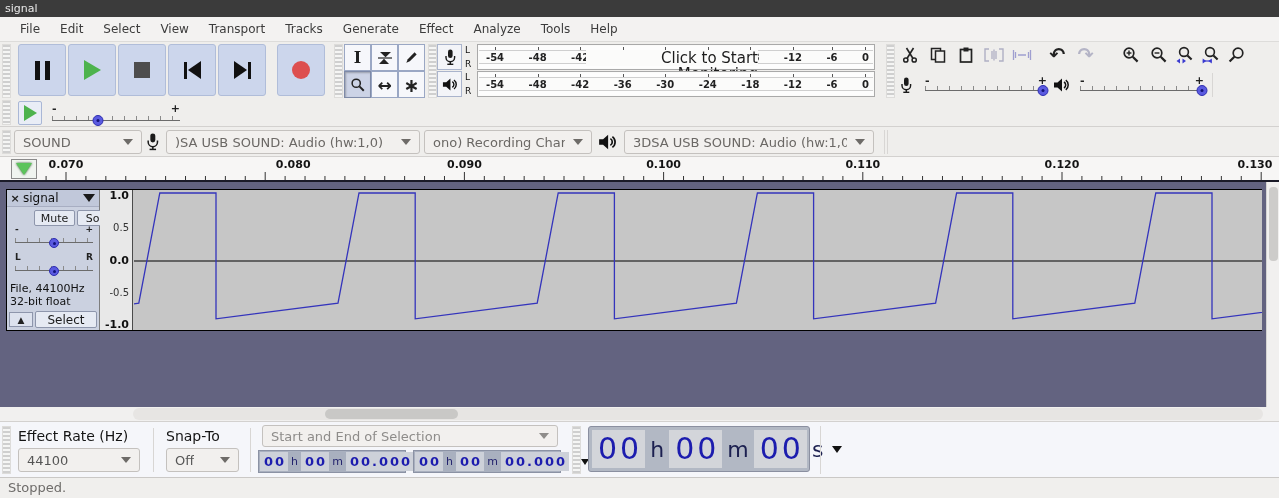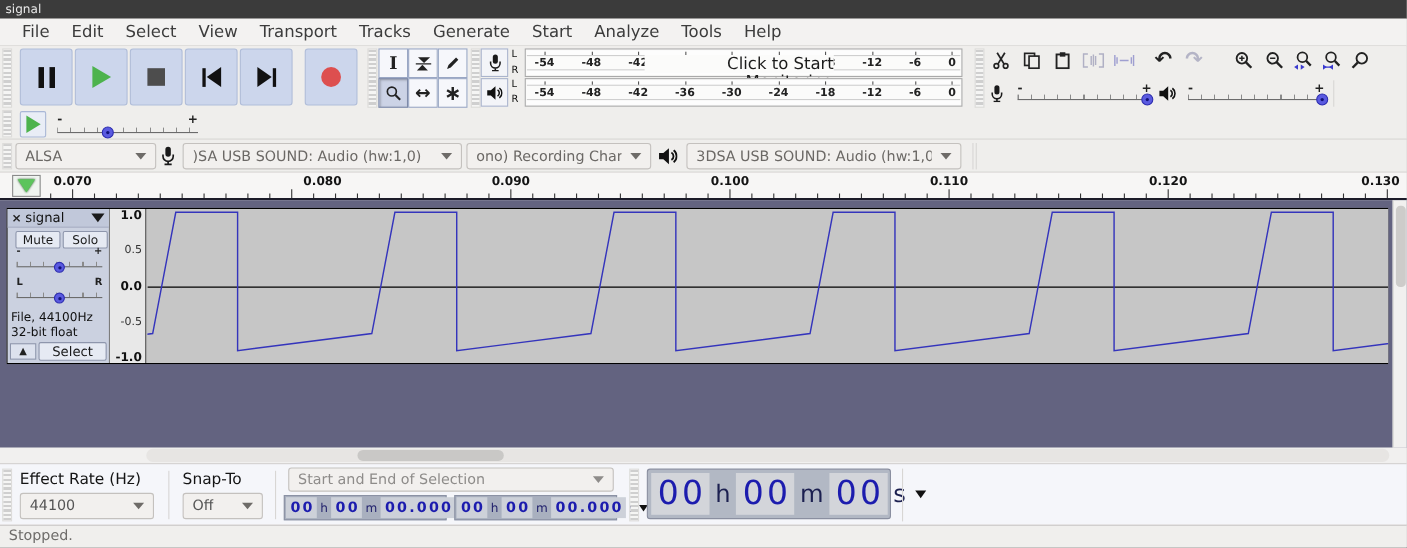--- a/index.html
+++ b/index.html
@@ -6,21 +6,21 @@
   html,body { background:#2e2e2e; }
   body { font-family:"DejaVu Sans","Liberation Sans",sans-serif; }
   #app { position:relative; width:1279px; height:498px; overflow:hidden; background:#efeeec; }
   .abs { position:absolute; }
 
   
   #titlebar { left:0; top:0; width:1279px; height:17px; background:#3b3b3b; color:#e8e8e8;
               font-size:11px; line-height:17px; padding-left:5px; }
   #menubar { left:0; top:17px; width:1279px; height:25px; background:#f3f2f1;
              border-bottom:1px solid #dddcda; display:flex; align-items:center; padding-left:10px; }
-  #menubar .menu-item { font-size:15px; color:#3c3c3c; padding:3px 10px; cursor:default; }
+  #menubar .menu-item { font-size:12px; color:#3c3c3c; padding:3px 10px; cursor:default; }
 
   
   #toolbars { left:0; top:42px; width:1279px; height:85px; background:#efeeec; border-bottom:1px solid #d3d1cf; }
   .grip { width:9px; background:repeating-linear-gradient(to bottom,#cfcfcf 0 2px,#f5f5f4 2px 4px);
           border:1px solid #dddcda; }
   .sep-v { width:1px; background:#d8d6d4; }
 
   .tr-btn { width:48px; height:52px; background:#ccd6ec; border:1px solid #b0bdd9; border-radius:3px;
             display:flex; align-items:center; justify-content:center; }
   .icon-pause { display:flex; gap:5px; }
@@ -85,21 +85,21 @@
   #tl-ticks { position:absolute; left:0; top:0; }
 
   
   #canvas { left:0; top:182px; width:1279px; height:225px; background:#636380; }
   #track { position:absolute; left:6px; top:7px; width:1256px; height:142px; background:#c6c6c6; border:1px solid #000; }
   #panel { position:absolute; left:0; top:0; width:93px; height:140px; background:#cbd1e0; border-right:1px solid #7d7d7d; }
   #name-row { position:absolute; left:0; top:0; width:92px; height:17px; background:#c1c8da; border-bottom:1px solid #a8aec2; display:flex; align-items:center; }
   #close-x { width:16px; text-align:center; font-size:11px; font-weight:bold; color:#222; }
   #track-name { font-size:12px; color:#111; flex:1; }
   .dd-arrow { width:0; height:0; border-left:6px solid transparent; border-right:6px solid transparent; border-top:8px solid #1a1a1a; margin-right:4px; }
-  .ms-btn { position:absolute; top:20px; height:16px; background:#e6eaf3; border:1px solid #8e96ac; border-radius:2px; font-size:11px; color:#1a1a1a; display:flex; align-items:center; justify-content:center; }
+  .ms-btn { position:absolute; top:20px; height:16px; background:#e6eaf3; border:1px solid #8e96ac; border-radius:2px; font-size:11px; color:#1a1a1a; display:flex; align-items:center; justify-content:center;margin-left:20px; }
   .panel-slider { position:absolute; left:8px; width:78px; height:14px; }
   .panel-slider .sl-minus,.panel-slider .sl-plus { font-size:9px; top:-8px; }
   .panel-slider .thumb { width:10px; height:10px; }
   #track-info { position:absolute; left:3px; top:92px; font-size:11px; line-height:13px; color:#101010; }
   #collapse-btn { position:absolute; left:2px; top:122px; width:24px; height:15px; background:#dde2ee; border:1px solid #8e96ac; font-size:9px; color:#222; display:flex; align-items:center; justify-content:center; }
   #select-btn { position:absolute; left:28px; top:121px; width:62px; height:17px; background:#e6eaf3; border:1px solid #8e96ac; border-radius:2px; font-size:12px; color:#1a1a1a; display:flex; align-items:center; justify-content:center; }
   #vruler { position:absolute; left:93px; top:0; width:33px; height:140px; background:#e8e8e8; border-right:1px solid #4a4a4a; display:flex; flex-direction:column; justify-content:space-between; padding:0 3px; }
   #vruler .vr-label { font-size:11px; font-weight:bold; color:#111; text-align:right; line-height:11px; }
   #vruler .vr-label:nth-child(2), #vruler .vr-label:nth-child(4) { font-size:10px; font-weight:normal; color:#333; }
   #wave { position:absolute; left:127px; top:0; width:1128px; height:140px; background:#c6c6c6; }
@@ -138,21 +138,21 @@
   </div>
 
   <div id="menubar" class="abs">
       <span class="menu-item">File</span>
       <span class="menu-item">Edit</span>
       <span class="menu-item">Select</span>
       <span class="menu-item">View</span>
       <span class="menu-item">Transport</span>
       <span class="menu-item">Tracks</span>
       <span class="menu-item">Generate</span>
-      <span class="menu-item">Start</span>
+      <span class="menu-item">Effect</span>
       <span class="menu-item">Analyze</span>
       <span class="menu-item">Tools</span>
       <span class="menu-item">Help</span>
     </div>
 
   <div id="toolbars" class="abs">
     <div class="grip abs" style="left:2px;top:2px;height:54px;"></div>
     <div class="grip abs" style="left:2px;top:58px;height:25px;"></div>
 
     <div class="tr-btn abs" style="left:18px;top:2px;">
@@ -397,21 +397,21 @@
       <div class="ticks"></div>
       <div class="line"></div>
       <div class="thumb" style="left:98%;"></div>
     </div>
     <div class="sep-v abs" style="left:1212px;top:31px;height:24px;"></div>
   </div>
 
   <div id="devicebar" class="abs">
     <div class="grip abs" style="left:2px;top:3px;height:24px;"></div>
     <div class="combo" style="left:14px;width:128px;">
-      <span class="txt">ALSA</span>
+      <span class="txt">SOUND</span>
       <span class="arrow"></span>
     </div>
     <div class="abs" style="left:146px;top:5px;">
       <svg width="13" height="19" viewBox="0 0 12 16">
         <rect x="4" y="0.5" width="4.6" height="8.5" rx="2.3" fill="#1a1a1a"></rect>
         <path d="M2 7 v1.5 a4.3 4.3 0 0 0 8.6 0 V7" fill="none" stroke="#1a1a1a" stroke-width="1.4"></path>
         <line x1="6.3" y1="13" x2="6.3" y2="15" stroke="#1a1a1a" stroke-width="1.4"></line>
         <line x1="3.3" y1="15.3" x2="9.3" y2="15.3" stroke="#1a1a1a" stroke-width="1.4"></line>
       </svg>
     </div>

